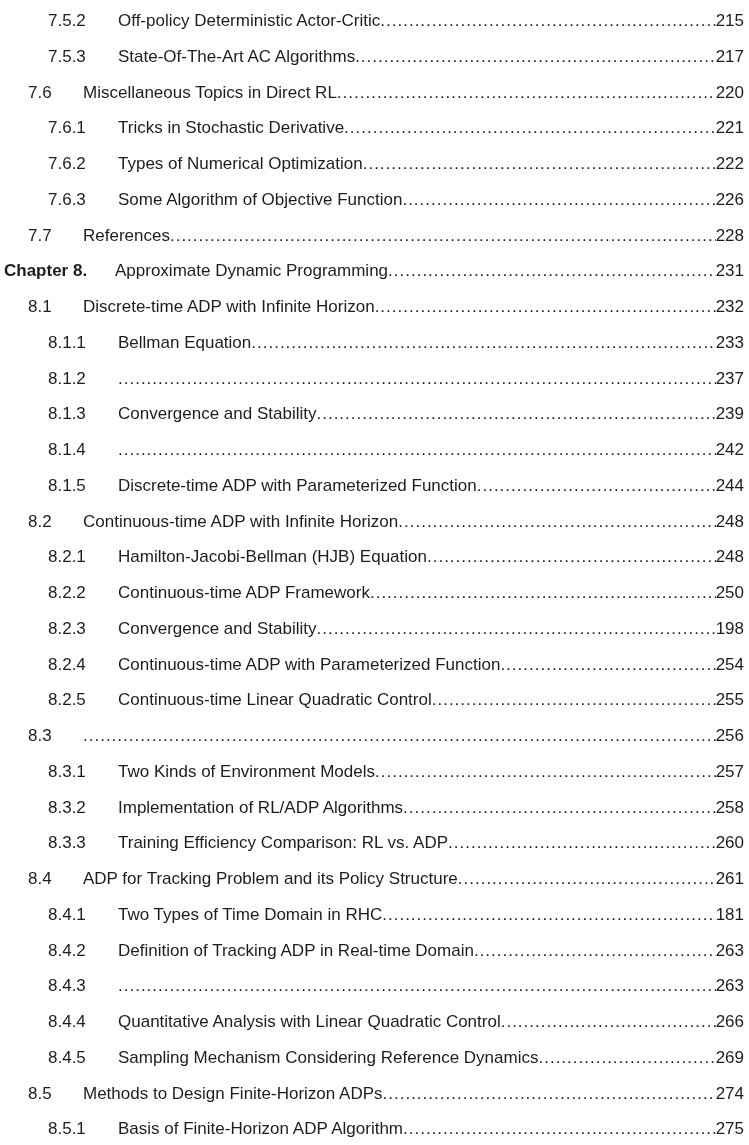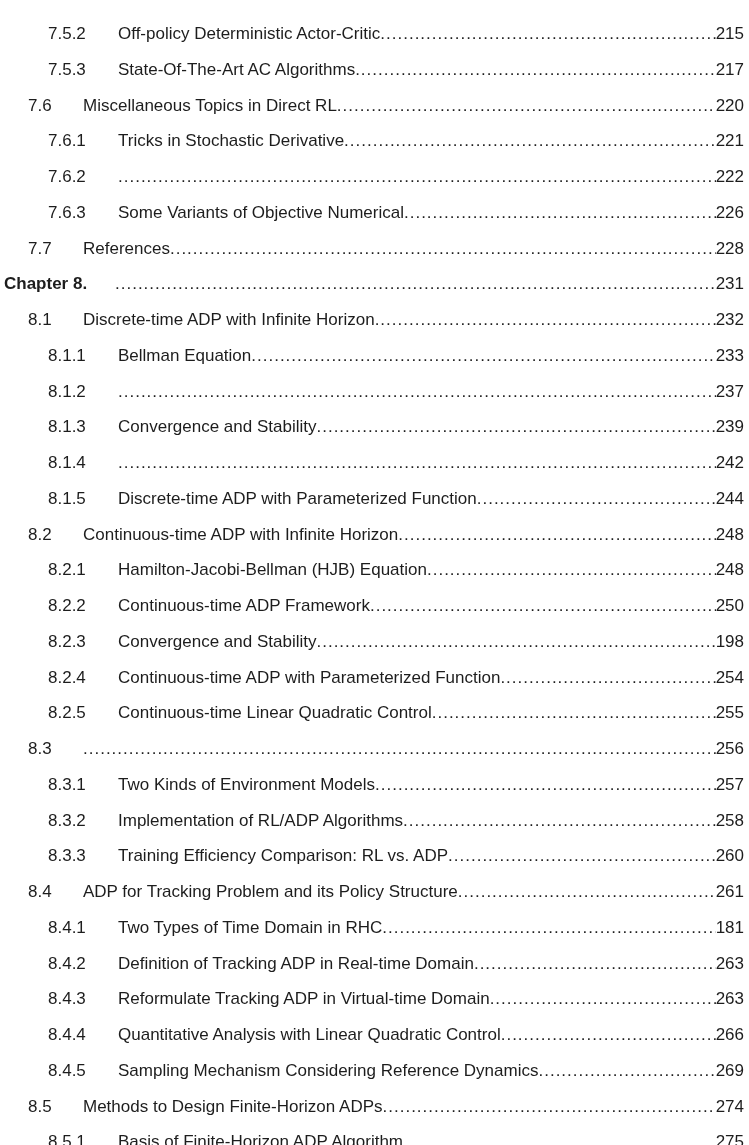--- a/index.html
+++ b/index.html
@@ -11,21 +11,21 @@
     width: 749px;
     height: 1145px;
     overflow: hidden;
     font-family: "Liberation Sans", "DejaVu Sans", sans-serif;
     color: #1d1d1d;
   }
   .toc-page {
     width: 749px;
     height: 1145px;
     box-sizing: border-box;
-    padding-top: 16px;
+    padding-top: 3px;
   }
   .toc-row {
     display: flex;
     align-items: baseline;
     height: 35.75px;
     line-height: 35.75px;
     font-size: 17px;
     box-sizing: border-box;
     padding-right: 5px;
     white-space: nowrap;
@@ -77,37 +77,39 @@
     <span class="entry-page">220</span>
   </div>
       <div class="toc-row level-3">
     <span class="entry-number">7.6.1</span>
     <span class="entry-title">Tricks in Stochastic Derivative</span>
     <span class="dot-leader"></span>
     <span class="entry-page">221</span>
   </div>
       <div class="toc-row level-3">
     <span class="entry-number">7.6.2</span>
+    <span class="entry-title">Types of Numerical Optimization </span>
     <span class="dot-leader"></span>
     <span class="entry-page">222</span>
   </div>
       <div class="toc-row level-3">
     <span class="entry-number">7.6.3</span>
-    <span class="entry-title">Some Variants of Objective Numerical</span>
+    <span class="entry-title">Some Algorithm of Objective Function</span>
     <span class="dot-leader"></span>
     <span class="entry-page">226</span>
   </div>
       <div class="toc-row level-2">
     <span class="entry-number">7.7</span>
     <span class="entry-title">References</span>
     <span class="dot-leader"></span>
     <span class="entry-page">228</span>
   </div>
       <div class="toc-row level-1">
     <span class="entry-number">Chapter 8.</span>
+    <span class="entry-title">Approximate Dynamic Programming</span>
     <span class="dot-leader"></span>
     <span class="entry-page">231</span>
   </div>
       <div class="toc-row level-2">
     <span class="entry-number">8.1</span>
     <span class="entry-title">Discrete-time ADP with Infinite Horizon </span>
     <span class="dot-leader"></span>
     <span class="entry-page">232</span>
   </div>
       <div class="toc-row level-3">
@@ -210,21 +212,20 @@
     <span class="entry-page">181</span>
   </div>
       <div class="toc-row level-3">
     <span class="entry-number">8.4.2</span>
     <span class="entry-title">Definition of Tracking ADP in Real-time Domain </span>
     <span class="dot-leader"></span>
     <span class="entry-page">263</span>
   </div>
       <div class="toc-row level-3">
     <span class="entry-number">8.4.3</span>
-    <span class="entry-title">Reformulate Tracking ADP in Virtual-time Domain </span>
     <span class="dot-leader"></span>
     <span class="entry-page">263</span>
   </div>
       <div class="toc-row level-3">
     <span class="entry-number">8.4.4</span>
     <span class="entry-title">Quantitative Analysis with Linear Quadratic Control</span>
     <span class="dot-leader"></span>
     <span class="entry-page">266</span>
   </div>
       <div class="toc-row level-3">

